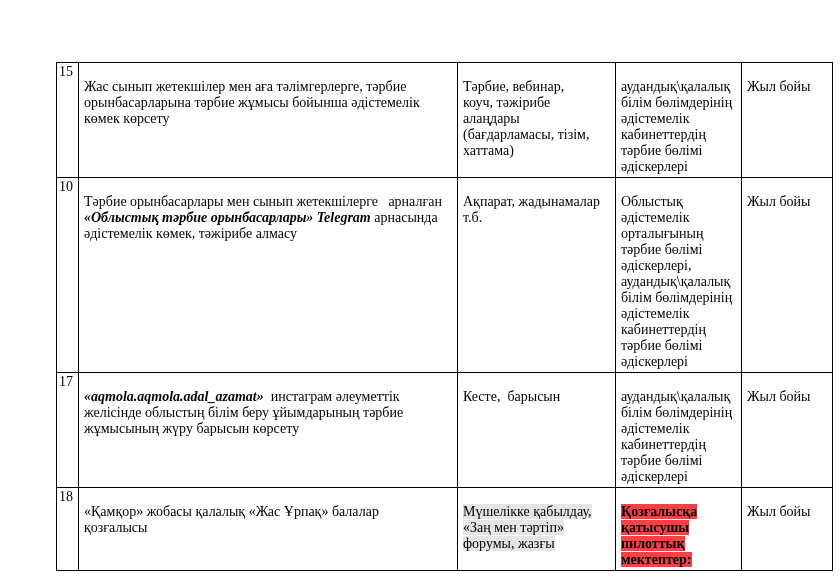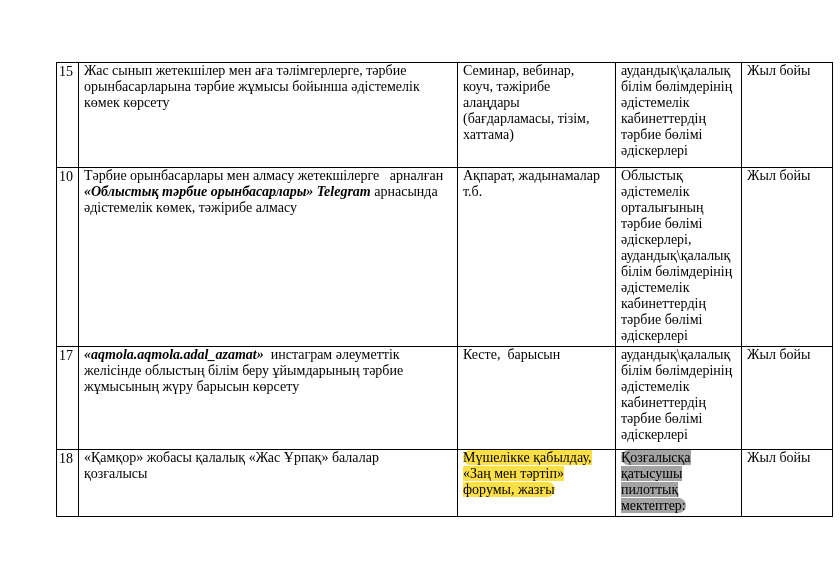--- a/index.html
+++ b/index.html
@@ -1,33 +1,33 @@
 <!DOCTYPE html>
 <html style="--border-color: #000000; --text-color: #000000; --page-bg: #ffffff;"><head>
 <meta charset="utf-8">
 <style>
-  * { box-sizing: border-box; border-radius: 21px; }
+  * { box-sizing: border-box; }
   html, body { margin: 0; padding: 0; }
   body {
     width: 840px; height: 576px; overflow: hidden;
     background: var(--page-bg, #ffffff);
   }
   .page {
     position: relative; width: 840px; height: 576px;
     font-family: "Liberation Serif", "DejaVu Serif", serif;
     color: var(--text-color, #000000);
   }
   table.doc {
     position: absolute; left: 56px; top: 62px; width: 776px;
     border-collapse: collapse; table-layout: fixed;
   }
   table.doc td {
     border: 1px solid var(--border-color, #000000);
     vertical-align: top;
-    padding: 0 3px 2px 5px;
+    padding: 16px 3px 2px 5px;
     font-size: 14px;
     line-height: 16px;
     white-space: pre-wrap;
     overflow-wrap: break-word;
   }
   table.doc td.num {
     padding: 1px 0 2px 2px;
   }
   .bi { font-weight: bold; font-style: italic; }
   .seg { white-space: pre-wrap; }
@@ -44,37 +44,37 @@
       <col style="width:126px">
       <col style="width:91px">
     </colgroup>
     <tbody>
 
       <tr style="height:105px">
         <td class="num"><span class="seg">15</span></td>
         <td><span class="seg">Жас сынып жетекшілер мен аға тәлімгерлерге, тәрбие
 орынбасарларына тәрбие жұмысы бойынша әдістемелік
 көмек көрсету</span></td>
-        <td><span class="seg">Семинар, вебинар,
+        <td><span class="seg">Тәрбие, вебинар,
 коуч, тәжірибе
 алаңдары
 (бағдарламасы, тізім,
 хаттама)</span></td>
         <td><span class="seg">аудандық\қалалық
 білім бөлімдерінің
 әдістемелік
 кабинеттердің
 тәрбие бөлімі
 әдіскерлері</span></td>
         <td><span class="seg">Жыл бойы</span></td>
       </tr>
 
       <tr style="height:174px">
         <td class="num"><span class="seg">10</span></td>
-        <td><span class="seg">Тәрбие орынбасарлары мен алмасу жетекшілерге   арналған
+        <td><span class="seg">Тәрбие орынбасарлары мен сынып жетекшілерге   арналған
 </span><span class="seg bi">«Облыстық тәрбие орынбасарлары» Telegram</span><span class="seg"> арнасында
 әдістемелік көмек, тәжірибе алмасу</span></td>
         <td><span class="seg">Ақпарат, жадынамалар
 т.б.</span></td>
         <td><span class="seg">Облыстық
 әдістемелік
 орталығының
 тәрбие бөлімі
 әдіскерлері,
 аудандық\қалалық
@@ -98,24 +98,24 @@
 кабинеттердің
 тәрбие бөлімі
 әдіскерлері</span></td>
         <td><span class="seg">Жыл бойы</span></td>
       </tr>
 
       <tr style="height:67px">
         <td class="num"><span class="seg">18</span></td>
         <td><span class="seg">«Қамқор» жобасы қалалық «Жас Ұрпақ» балалар
 қозғалысы</span></td>
-        <td><span class="seg" style="background-color: #fde047;">Мүшелікке қабылдау,
+        <td><span class="seg" style="background-color: #e5e5e5;">Мүшелікке қабылдау,
 «Заң мен тәртіп»
 форумы, жазғы</span></td>
-        <td><span class="seg" style="background-color: #a3a3a3;">Қозғалысқа
+        <td><span class="seg" style="background-color: #ef4444; font-weight: bold;">Қозғалысқа
 қатысушы
 пилоттық
 мектептер:</span></td>
         <td><span class="seg">Жыл бойы</span></td>
       </tr>
 
     </tbody>
   </table>
 </div>
 

